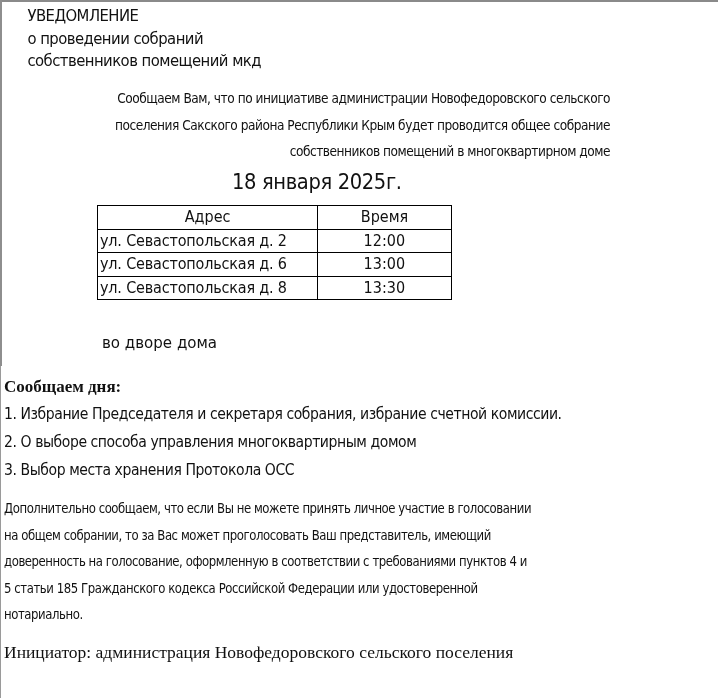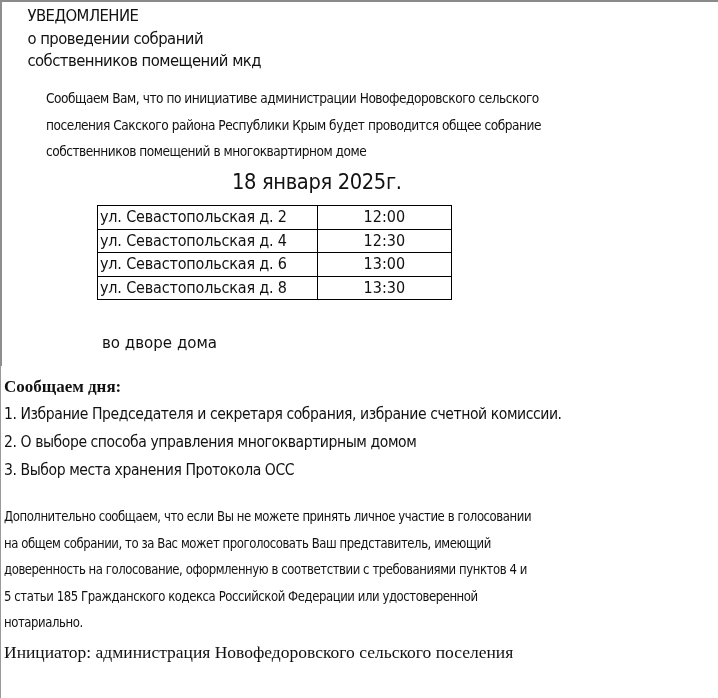--- a/index.html
+++ b/index.html
@@ -7,41 +7,41 @@
     width: 718px; height: 698px; background: #ffffff; position: relative; overflow: hidden;
     color: #111; font-family: "Liberation Sans", sans-serif;
   }
   .frame-top { position: absolute; left: 0; top: 0; width: 718px; height: 2px; background: #8a8a8a; }
   .frame-left { position: absolute; left: 0; top: 0; width: 2px; height: 366px; background: #8e8e8e; }
   .frame-left2 { position: absolute; left: 0; top: 366px; width: 1px; height: 332px; background: #9a9a9a; }
 
   .title-block { position: absolute; left: 0; width: 548px; text-align: left; top: 5px; }
   .title-line { font-family: "DejaVu Sans", sans-serif; font-size: 16.5px; line-height: 22.5px; letter-spacing: -0.6px; transform: scaleX(0.9); transform-origin: center; }
 
-  .intro { position: absolute; left: 0; width: 656px; top: 85px; text-align: left; }
+  .intro { position: absolute; left: 0; width: 656px; top: 85px; text-align: right; }
   .intro-line { font-family: "DejaVu Sans", sans-serif; font-size: 14.2px; line-height: 26.7px; letter-spacing: -0.55px; transform: scaleX(0.86); transform-origin: center; white-space: nowrap; }
 
   .date { position: absolute; left: 232px; top: 170px; font-family: "DejaVu Sans", sans-serif; font-size: 21px; letter-spacing: -0.4px; transform: scaleX(0.93); transform-origin: left; white-space: nowrap; }
 
   table.sched { position: absolute; left: 97px; top: 205px; border-collapse: collapse; font-family: "DejaVu Sans", sans-serif; font-size: 15.5px; }
   table.sched td, table.sched th { border: 1.3px solid #000; height: 22.5px; padding: 0; font-weight: normal; line-height: 22px; }
   table.sched .c1 { width: 217px; }
   table.sched .c2 { width: 133px; text-align: center; }
   table.sched th.c1 { text-align: center; }
   table.sched td.c1 { padding-left: 2px; text-align: left; }
   .cellt { display: inline-block; transform: scaleX(0.93); transform-origin: left; white-space: nowrap; letter-spacing: -0.2px; }
   .cellc { display: inline-block; transform: scaleX(0.93); white-space: nowrap; }
 
   .place { position: absolute; left: 102px; top: 333px; font-family: "DejaVu Sans", sans-serif; font-size: 16px; transform: scaleX(0.94); transform-origin: left; white-space: nowrap; }
 
   .agenda-head { position: absolute; left: 4px; top: 377px; font-family: "Liberation Serif", serif; font-weight: bold; font-size: 17px; }
   .agenda-list { position: absolute; left: 4px; top: 400px; }
   .agenda-item { font-family: "DejaVu Sans", sans-serif; font-size: 16.3px; line-height: 28px; letter-spacing: -0.5px; transform: scaleX(0.86); transform-origin: left; white-space: nowrap; }
 
-  .extra { position: absolute; left: 4px; top: 495px; margin-top: 8px; }
+  .extra { position: absolute; left: 4px; top: 495px; }
   .extra-line { font-family: "DejaVu Sans", sans-serif; font-size: 13.6px; line-height: 26.6px; letter-spacing: -0.5px; transform: scaleX(0.86); transform-origin: left; white-space: nowrap; }
 
   .initiator { position: absolute; left: 4px; top: 641px; font-family: "Liberation Serif", serif; font-weight: normal; font-size: 17.5px; line-height: 23.5px; white-space: nowrap; }
 </style>
 </head>
 <body>
 
 <div class="frame-top"></div>
 <div class="frame-left"></div>
 <div class="frame-left2"></div>
@@ -55,27 +55,27 @@
 <div class="intro">
   <div class="intro-line">Сообщаем Вам, что по инициативе администрации Новофедоровского сельского</div>
   <div class="intro-line">поселения Сакского района Республики Крым будет проводится общее собрание</div>
   <div class="intro-line">собственников помещений в многоквартирном доме</div>
 </div>
 
 <div class="date">18 января 2025г.</div>
 
 <table class="sched">
   <tbody>
+      <tr>
+    <th class="c1"><span class="cellc">Адрес</span></th>
+    <th class="c2"><span class="cellc">Время</span></th>
+  </tr>
   <tr>
     <td class="c1"><span class="cellt">ул. Севастопольская д. 2</span></td>
     <td class="c2"><span class="cellc">12:00</span></td>
-  </tr>
-  <tr>
-    <td class="c1"><span class="cellt">ул. Севастопольская д. 4</span></td>
-    <td class="c2"><span class="cellc">12:30</span></td>
   </tr>
   <tr>
     <td class="c1"><span class="cellt">ул. Севастопольская д. 6</span></td>
     <td class="c2"><span class="cellc">13:00</span></td>
   </tr>
   <tr>
     <td class="c1"><span class="cellt">ул. Севастопольская д. 8</span></td>
     <td class="c2"><span class="cellc">13:30</span></td>
   </tr>
 </tbody>

